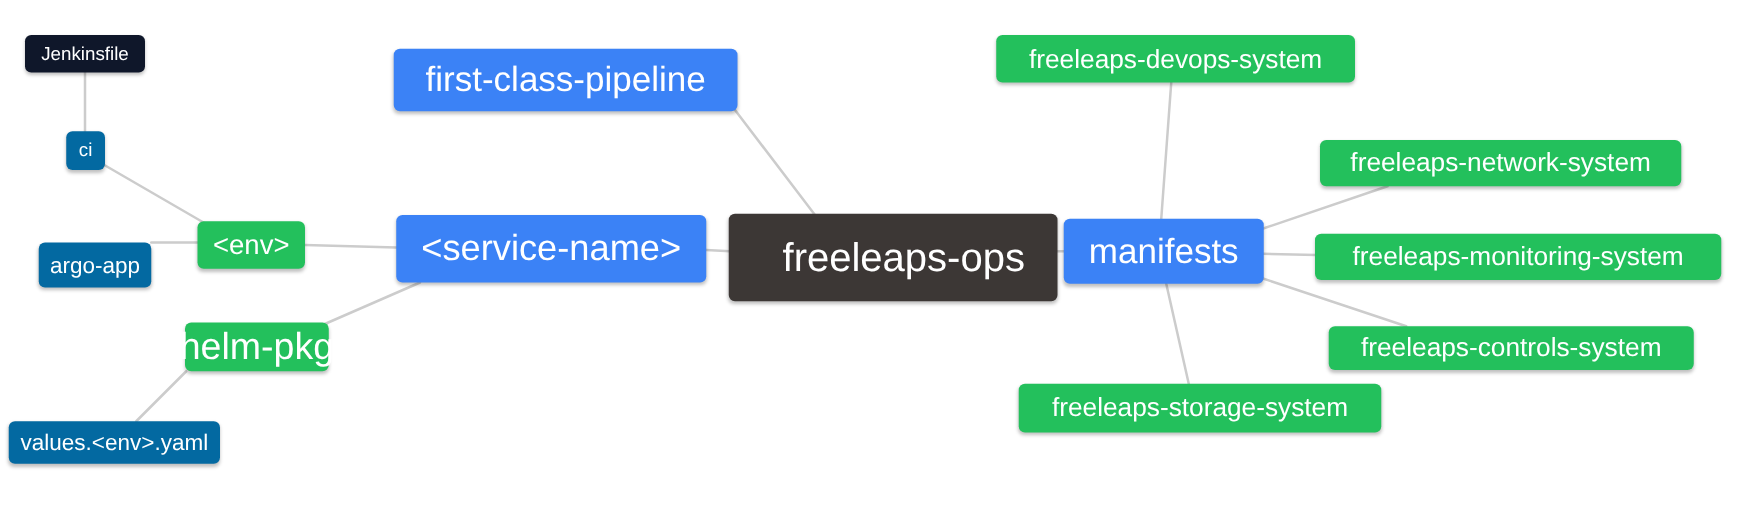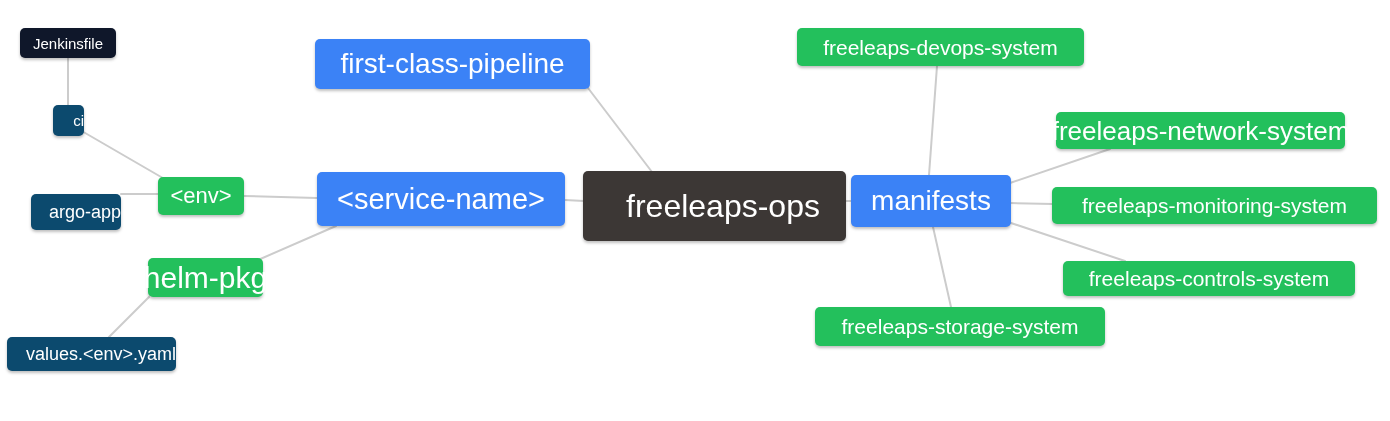--- a/index.html
+++ b/index.html
@@ -36,21 +36,21 @@
     box-shadow: 0 2px 3px rgba(0,0,0,0.25);
     line-height: 1;
     white-space: nowrap;
     cursor: default;
     user-select: none;
     box-sizing: border-box;
   }
   .node.blue   { background: #3b82f6; }
   .node.green  { background: #23c05c; }
   .node.orange { background: #0f172a; }
-  .node.red    { background: #0c4a6e; justify-content: flex-end; }
+  .node.red    { background: #0369a1; }
   .node.dark   { background: #3c3735; }
 </style>
 </head>
 <body>
 
 <div class="stage">
   <svg class="edges" viewBox="0 0 1390 421">
       <line x1="68" y1="58" x2="68" y2="105"></line>
       <line x1="80" y1="130" x2="168" y2="181"></line>
       <line x1="121" y1="194" x2="158" y2="194"></line>
@@ -93,21 +93,21 @@
     </div>
     <div class="node dark" style="left: 583px; top: 171px; width: 263px; height: 70px; font-size: 32px; padding-left: 17px;">
       <span>freeleaps-ops</span>
     </div>
     <div class="node blue" style="left: 851px; top: 175px; width: 160px; height: 52px; font-size: 28px;">
       <span>manifests</span>
     </div>
     <div class="node green" style="left: 797px; top: 28px; width: 287px; height: 38px; font-size: 21px;">
       <span>freeleaps-devops-system</span>
     </div>
-    <div class="node green" style="left: 1056px; top: 112px; width: 289px; height: 37px; font-size: 26px;">
+    <div class="node green" style="left: 1056px; top: 112px; width: 289px; height: 37px; font-size: 21px;">
       <span>freeleaps-network-system</span>
     </div>
     <div class="node green" style="left: 1052px; top: 187px; width: 325px; height: 37px; font-size: 21px;">
       <span>freeleaps-monitoring-system</span>
     </div>
     <div class="node green" style="left: 1063px; top: 261px; width: 292px; height: 35px; font-size: 21px;">
       <span>freeleaps-controls-system</span>
     </div>
     <div class="node green" style="left: 815px; top: 307px; width: 290px; height: 39px; font-size: 21px;">
       <span>freeleaps-storage-system</span>

